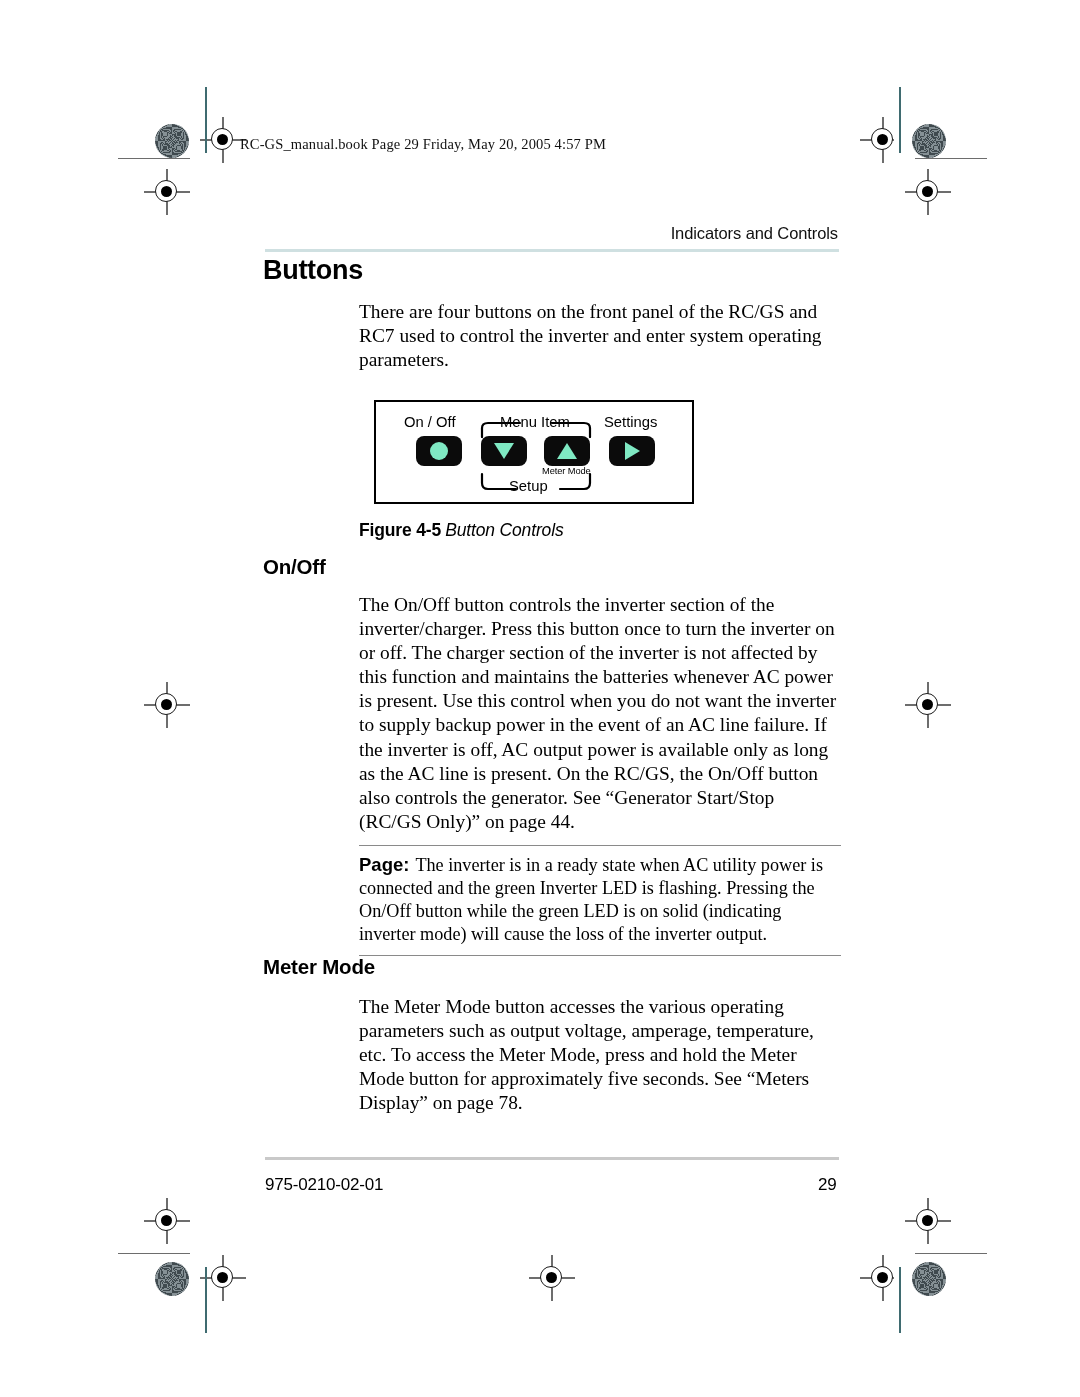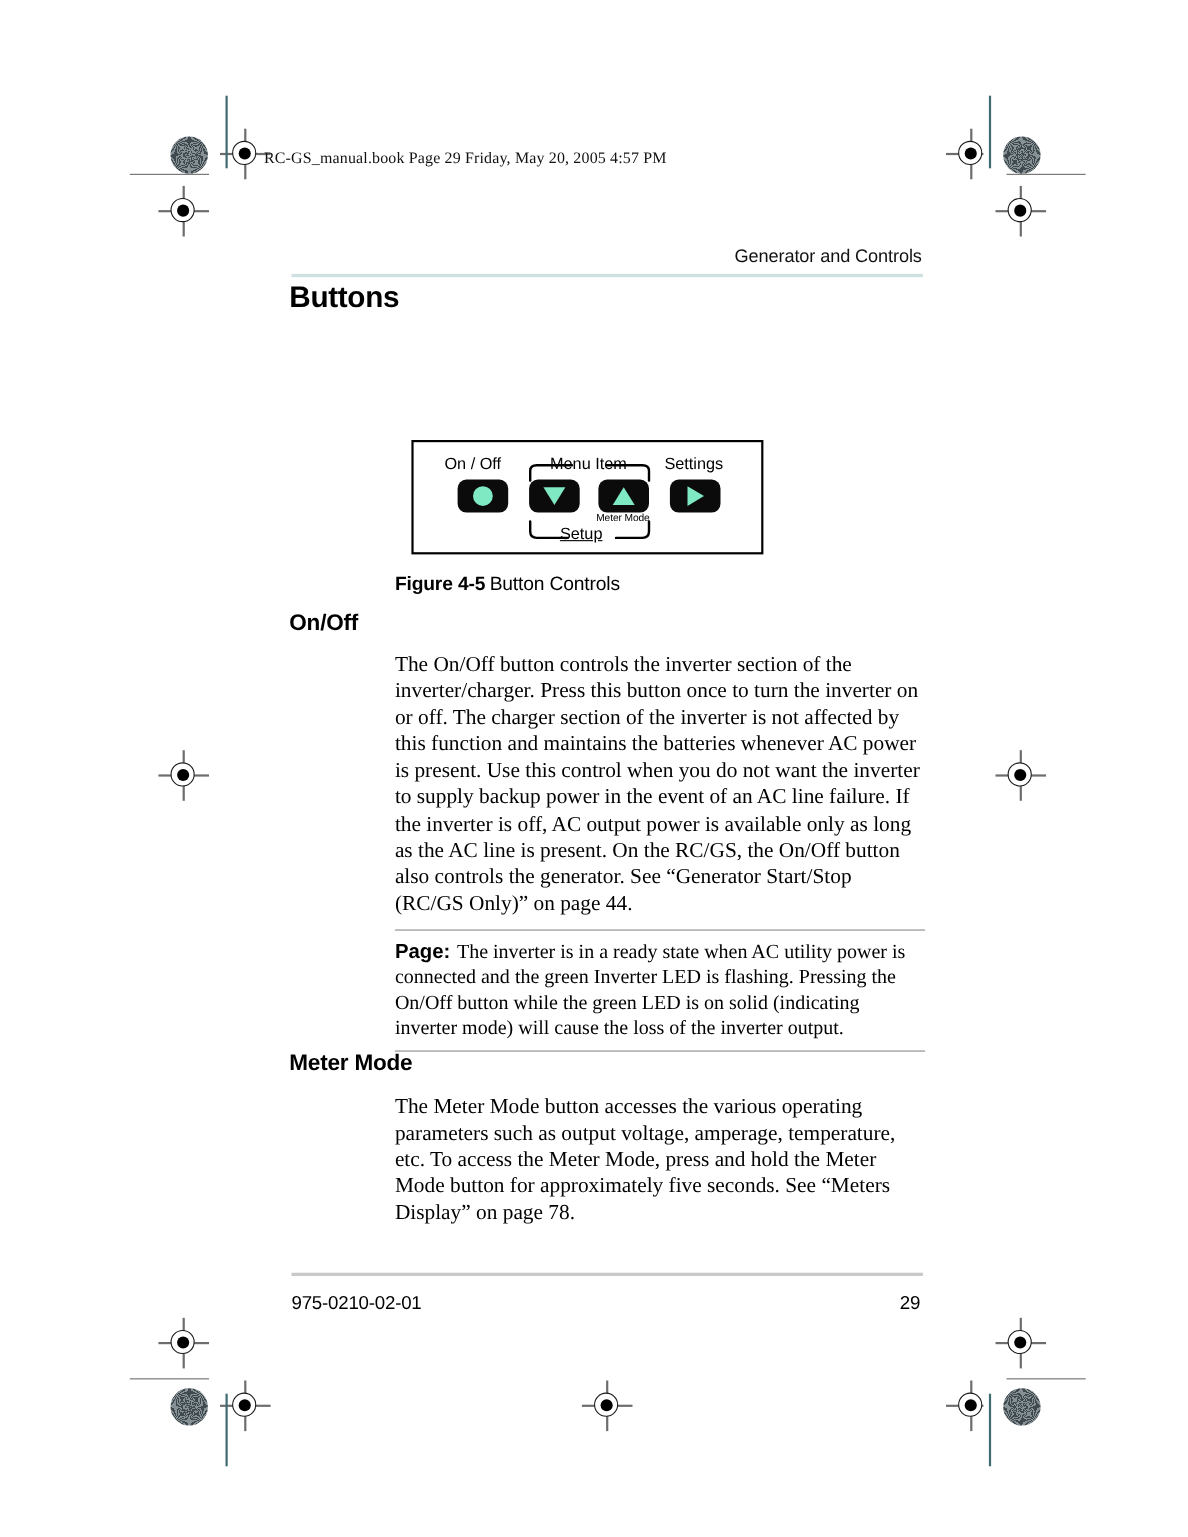--- a/index.html
+++ b/index.html
@@ -156,21 +156,21 @@
   .fig-label {
     position: absolute;
     font-family: "Liberation Sans", "DejaVu Sans", sans-serif;
     font-size: 14.8px;
     color: #000;
     white-space: nowrap;
   }
   .lbl-onoff  { left: 28px;  top: 12px; }
   .lbl-menu   { left: 124px; top: 12px; }
   .lbl-settings { left: 228px; top: 12px; }
-  .lbl-setup  { left: 133px; top: 76px; text-decoration: underline; }
+  .lbl-setup  { left: 133px; top: 76px; }
   .lbl-meter {
     left: 166px; top: 64px;
     font-size: 9.3px;
     letter-spacing: -.1px;
   }
 
   .btn {
     position: absolute;
     top: 34px;
     width: 46px;
@@ -218,21 +218,21 @@
   .fig-caption {
     position: absolute;
     left: 347px;
     top: 508px;
     font-family: "Liberation Sans", "DejaVu Sans", sans-serif;
     font-size: 17.5px;
     color: #000;
     letter-spacing: -.15px;
   }
   .fig-caption .num { font-weight: bold; }
-  .fig-caption .cap { font-weight: normal; margin-left: 4px; }
+  .fig-caption .cap { font-weight: normal; margin-left: 4px; font-style: italic; }
 
   h2.sub-title {
     position: absolute;
     left: 251px;
     margin: 0;
     font-family: "Liberation Sans", "DejaVu Sans", sans-serif;
     font-size: 20.5px;
     font-weight: bold;
     letter-spacing: -.2px;
     color: #000;
@@ -376,25 +376,28 @@
   <div class="guide-v" style="left:193px; top:1255px; height:66px;"></div>
   <div class="guide-v" style="left:887px; top:1255px; height:66px;"></div>
 
   <div class="trim-h" style="left:106px; top:146px; width:72px;"></div>
   <div class="trim-h" style="left:903px; top:146px; width:72px;"></div>
   <div class="trim-h" style="left:106px; top:1241px; width:72px;"></div>
   <div class="trim-h" style="left:903px; top:1241px; width:72px;"></div>
 
   <div class="book-header">RC-GS_manual.book  Page 29  Friday, May 20, 2005  4:57 PM</div>
 
-  <div class="running-head">Generator and Controls</div>
+  <div class="running-head">Indicators and Controls</div>
   <div class="rule-teal"></div>
 
   <h1 class="section-title">Buttons</h1>
 
+  <div class="body-col intro">
+    <p>There are four buttons on the front panel of the RC/GS and RC7 used to control the inverter and enter system operating parameters.</p>
+  </div>
 
   <div class="figure-box">
 
     <div class="fig-label lbl-onoff">On / Off</div>
     <div class="fig-label lbl-menu">Menu Item</div>
     <div class="fig-label lbl-settings">Settings</div>
     <div class="fig-label lbl-setup">Setup</div>
     <div class="fig-label lbl-meter">Meter Mode</div>
 
     <svg class="brace" style="left:104px; top:18px;" width="112" height="18" viewBox="0 0 112 18">

